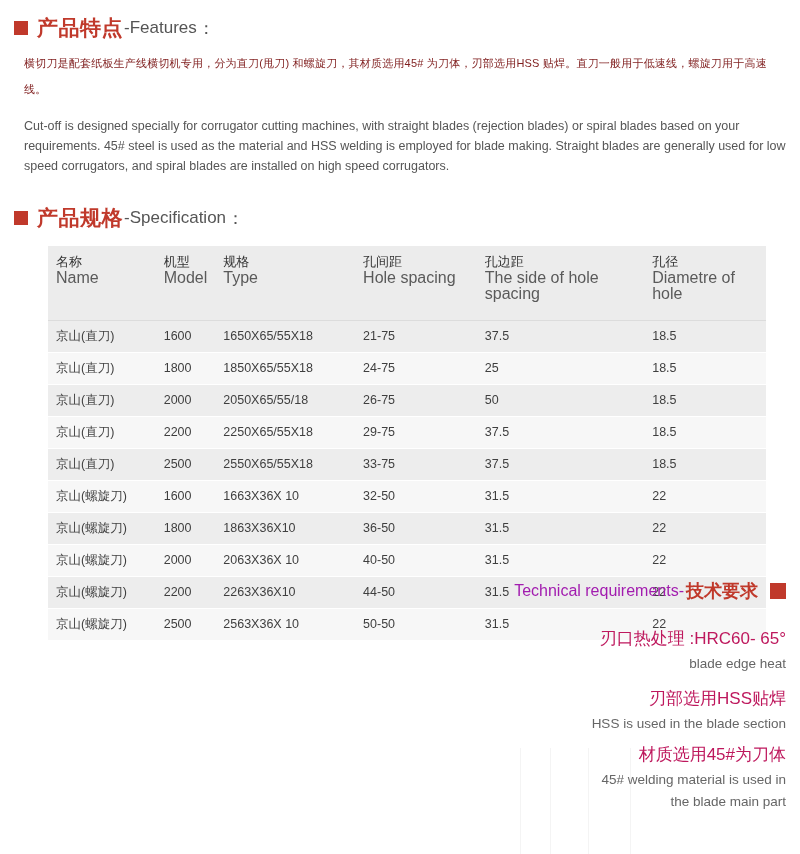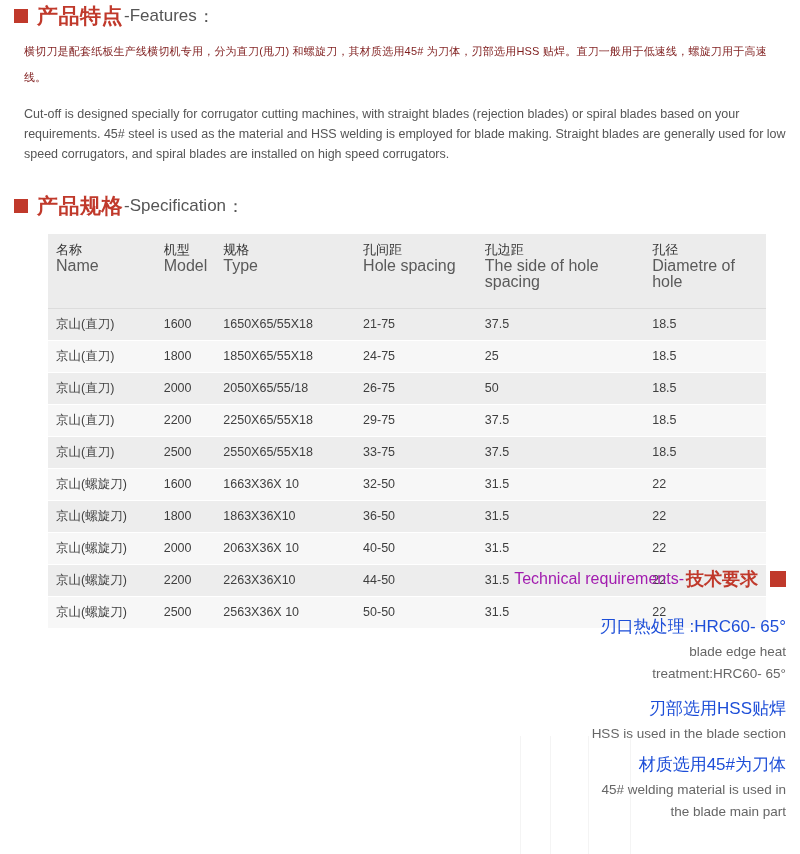--- a/index.html
+++ b/index.html
@@ -20,21 +20,21 @@
     height: 854px;
     position: relative;
     box-sizing: border-box;
     padding: 0 14px;
   }
 
   
   .section-head {
     display: flex;
     align-items: center;
-    margin-top: 2px;
+    margin-top: 14px;
     margin-bottom: 4px;
   }
   .sq {
     width: 14px;
     height: 14px;
     background: #c0392b;
     display: inline-block;
     margin-right: 9px;
     flex: 0 0 auto;
   }
@@ -135,21 +135,21 @@
   }
   .tech-sq {
     width: 16px;
     height: 16px;
     background: #c0392b;
     margin-left: 12px;
     display: inline-block;
   }
   .tech-cn {
     font-size: 17px;
-    color: #1d4ed8;
+    color: #be185d;
     line-height: 28px;
     margin-top: 6px;
   }
   .tech-en {
     font-size: 13.5px;
     color: #666;
     line-height: 22px;
   }
   .tech-block { margin-bottom: 6px; }
   .tech-block.b1 { margin-bottom: 10px; }
@@ -320,21 +320,20 @@
   <div class="tech">
     <div class="tech-head">
       <span class="tech-en-head">Technical requirements-</span>
       <span class="tech-cn-head">技术要求</span>
       <span class="tech-sq"></span>
     </div>
 
     <div class="tech-block b1">
       <div class="tech-cn">刃口热处理 :HRC60- 65°</div>
       <div class="tech-en">blade edge heat</div>
-      <div class="tech-en">treatment:HRC60- 65°</div>
     </div>
 
     <div class="tech-block">
       <div class="tech-cn">刃部选用HSS贴焊</div>
       <div class="tech-en">HSS is used in the blade section</div>
     </div>
 
     <div class="tech-block">
       <div class="tech-cn">材质选用45#为刀体</div>
       <div class="tech-en">45# welding material is used in</div>

